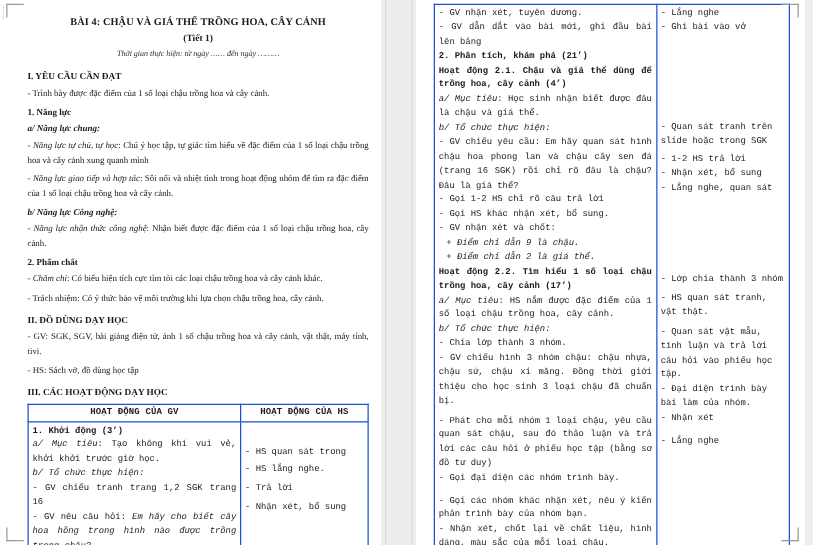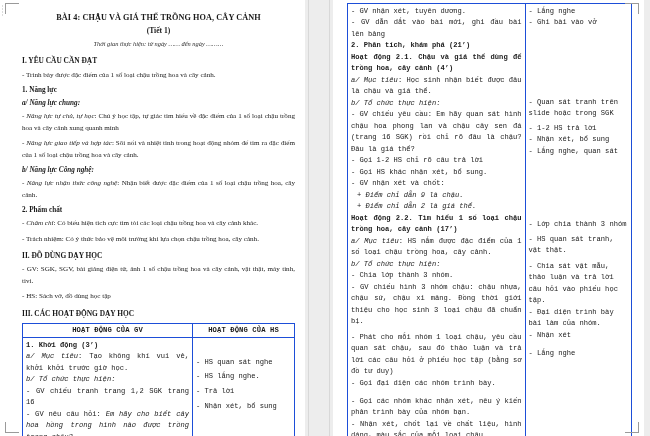--- a/index.html
+++ b/index.html
@@ -227,21 +227,21 @@
           <td class="gv-cell">
             <p class="cell-line bd">1. Khởi động (3’)</p>
             <p class="cell-line"><span class="it">a/ Mục tiêu</span><span>: Tạo không khí vui vẻ, khởi khởi trước giờ học.</span></p>
             <p class="cell-line it">b/ Tổ chức thực hiện:</p>
             <p class="cell-line">- GV chiếu tranh  trang 1,2  SGK trang 16</p>
             <p class="cell-line"><span>- GV nêu câu hỏi: </span><span class="it">Em hãy cho biết cây hoa hồng trong hình nào được trồng trong chậu?</span></p>
             <p class="cell-line">- Gọi 1số HS trả lời</p>
             <p class="cell-line">- Gọi HS khác nhận xét, bổ sung.</p>
           </td>
           <td class="hs-cell">
-            <p class="cell-line gap-xl">- HS quan sát nghe</p>
+            <p class="cell-line gap-xl">- HS quan sát trong</p>
             <p class="cell-line gap-lg">- HS lắng nghe.</p>
             <p class="cell-line gap-lg">- Trả lời</p>
             <p class="cell-line gap-sm">- Nhận xét, bổ sung</p>
           </td>
         </tr>
       </tbody>
     </table>
   </div>
 
   <div class="page-gap"></div>
@@ -282,21 +282,21 @@
           </td>
           <td class="hs-cell">
             <p class="cell-line">- Lắng nghe</p>
             <p class="cell-line">- Ghi bài vào vở</p>
             <p class="cell-line gap-xl" style="margin-top:68px">- Quan sát tranh trên slide hoặc trong SGK</p>
             <p class="cell-line gap-lg">- 1-2 HS trả lời</p>
             <p class="cell-line">- Nhận xét, bổ sung</p>
             <p class="cell-line">- Lắng nghe, quan sát</p>
             <p class="cell-line" style="margin-top:62px">- Lớp chia thành 3 nhóm</p>
             <p class="cell-line gap-lg">- HS quan sát tranh, vật thật.</p>
-            <p class="cell-line gap-sm">- Chia sát vật mẫu, thảo luận và trả lời câu hỏi vào phiếu học tập.</p>
+            <p class="cell-line gap-sm">- Quan sát vật mẫu, tình luận và trả lời câu hỏi vào phiếu học tập.</p>
             <p class="cell-line">- Đại diện trình bày bài làm của nhóm.</p>
             <p class="cell-line">- Nhận xét</p>
             <p class="cell-line gap">- Lắng nghe</p>
           </td>
         </tr>
       </tbody>
     </table>
   </div>
 
 </div>

